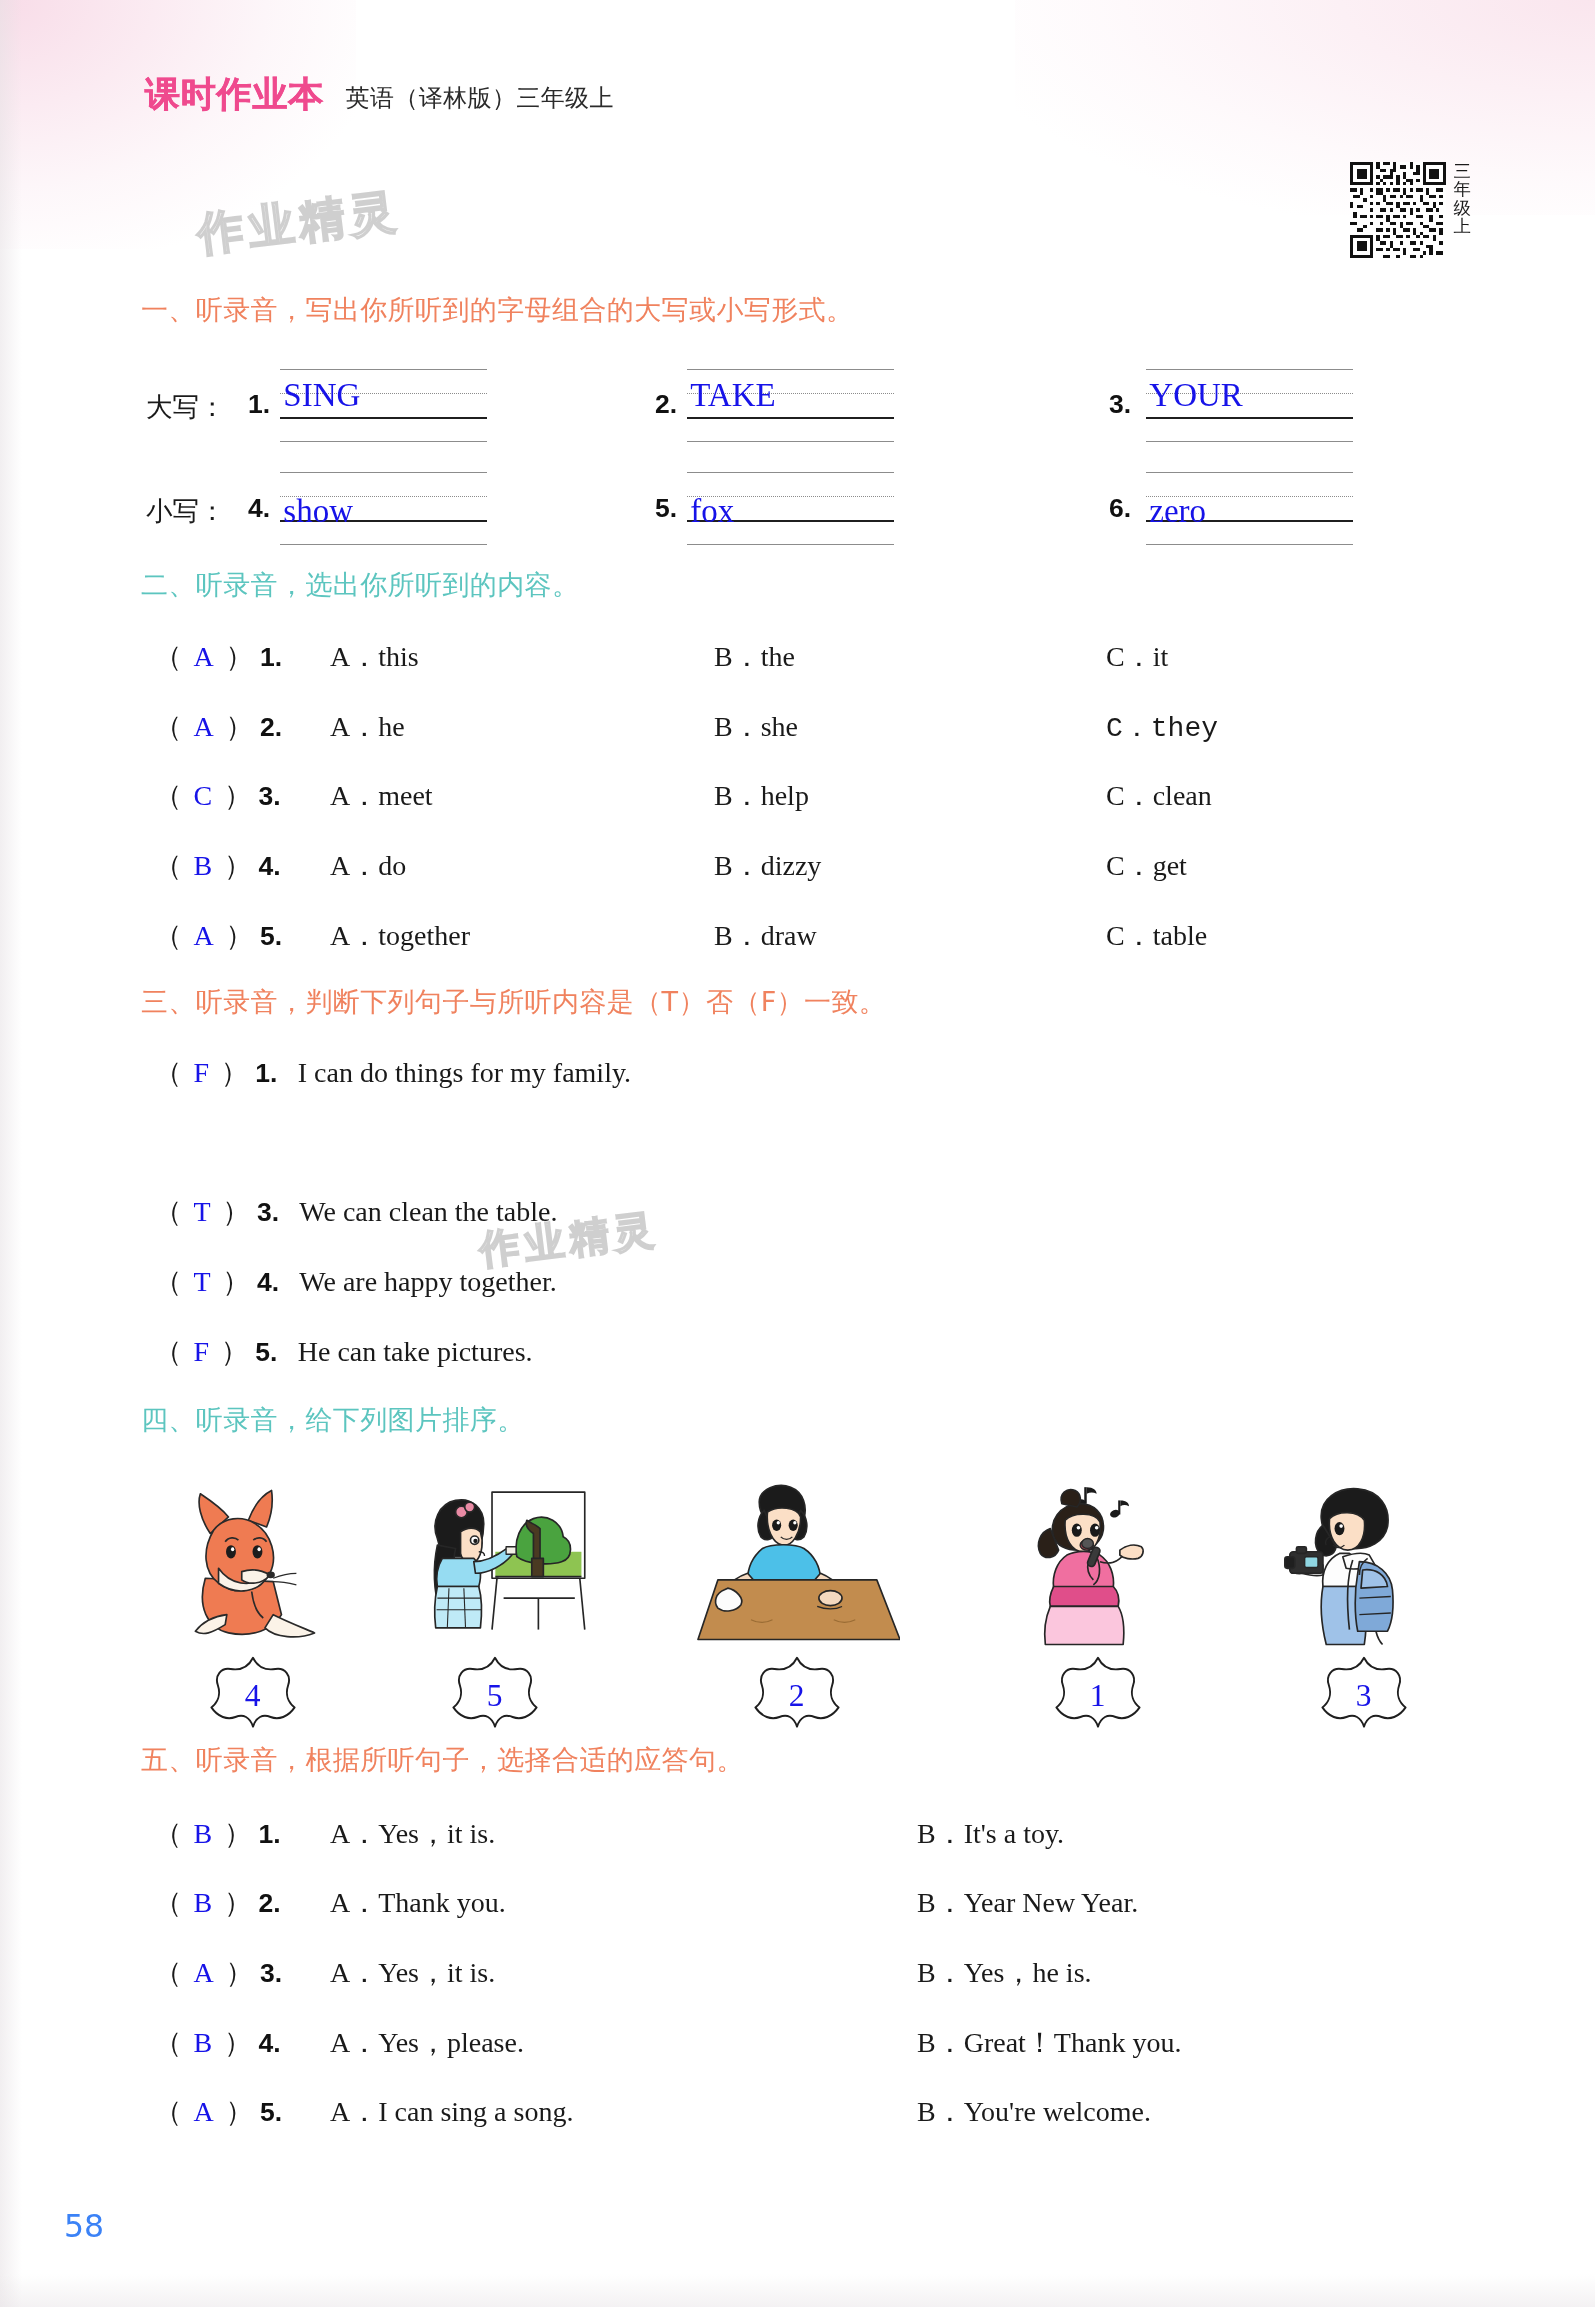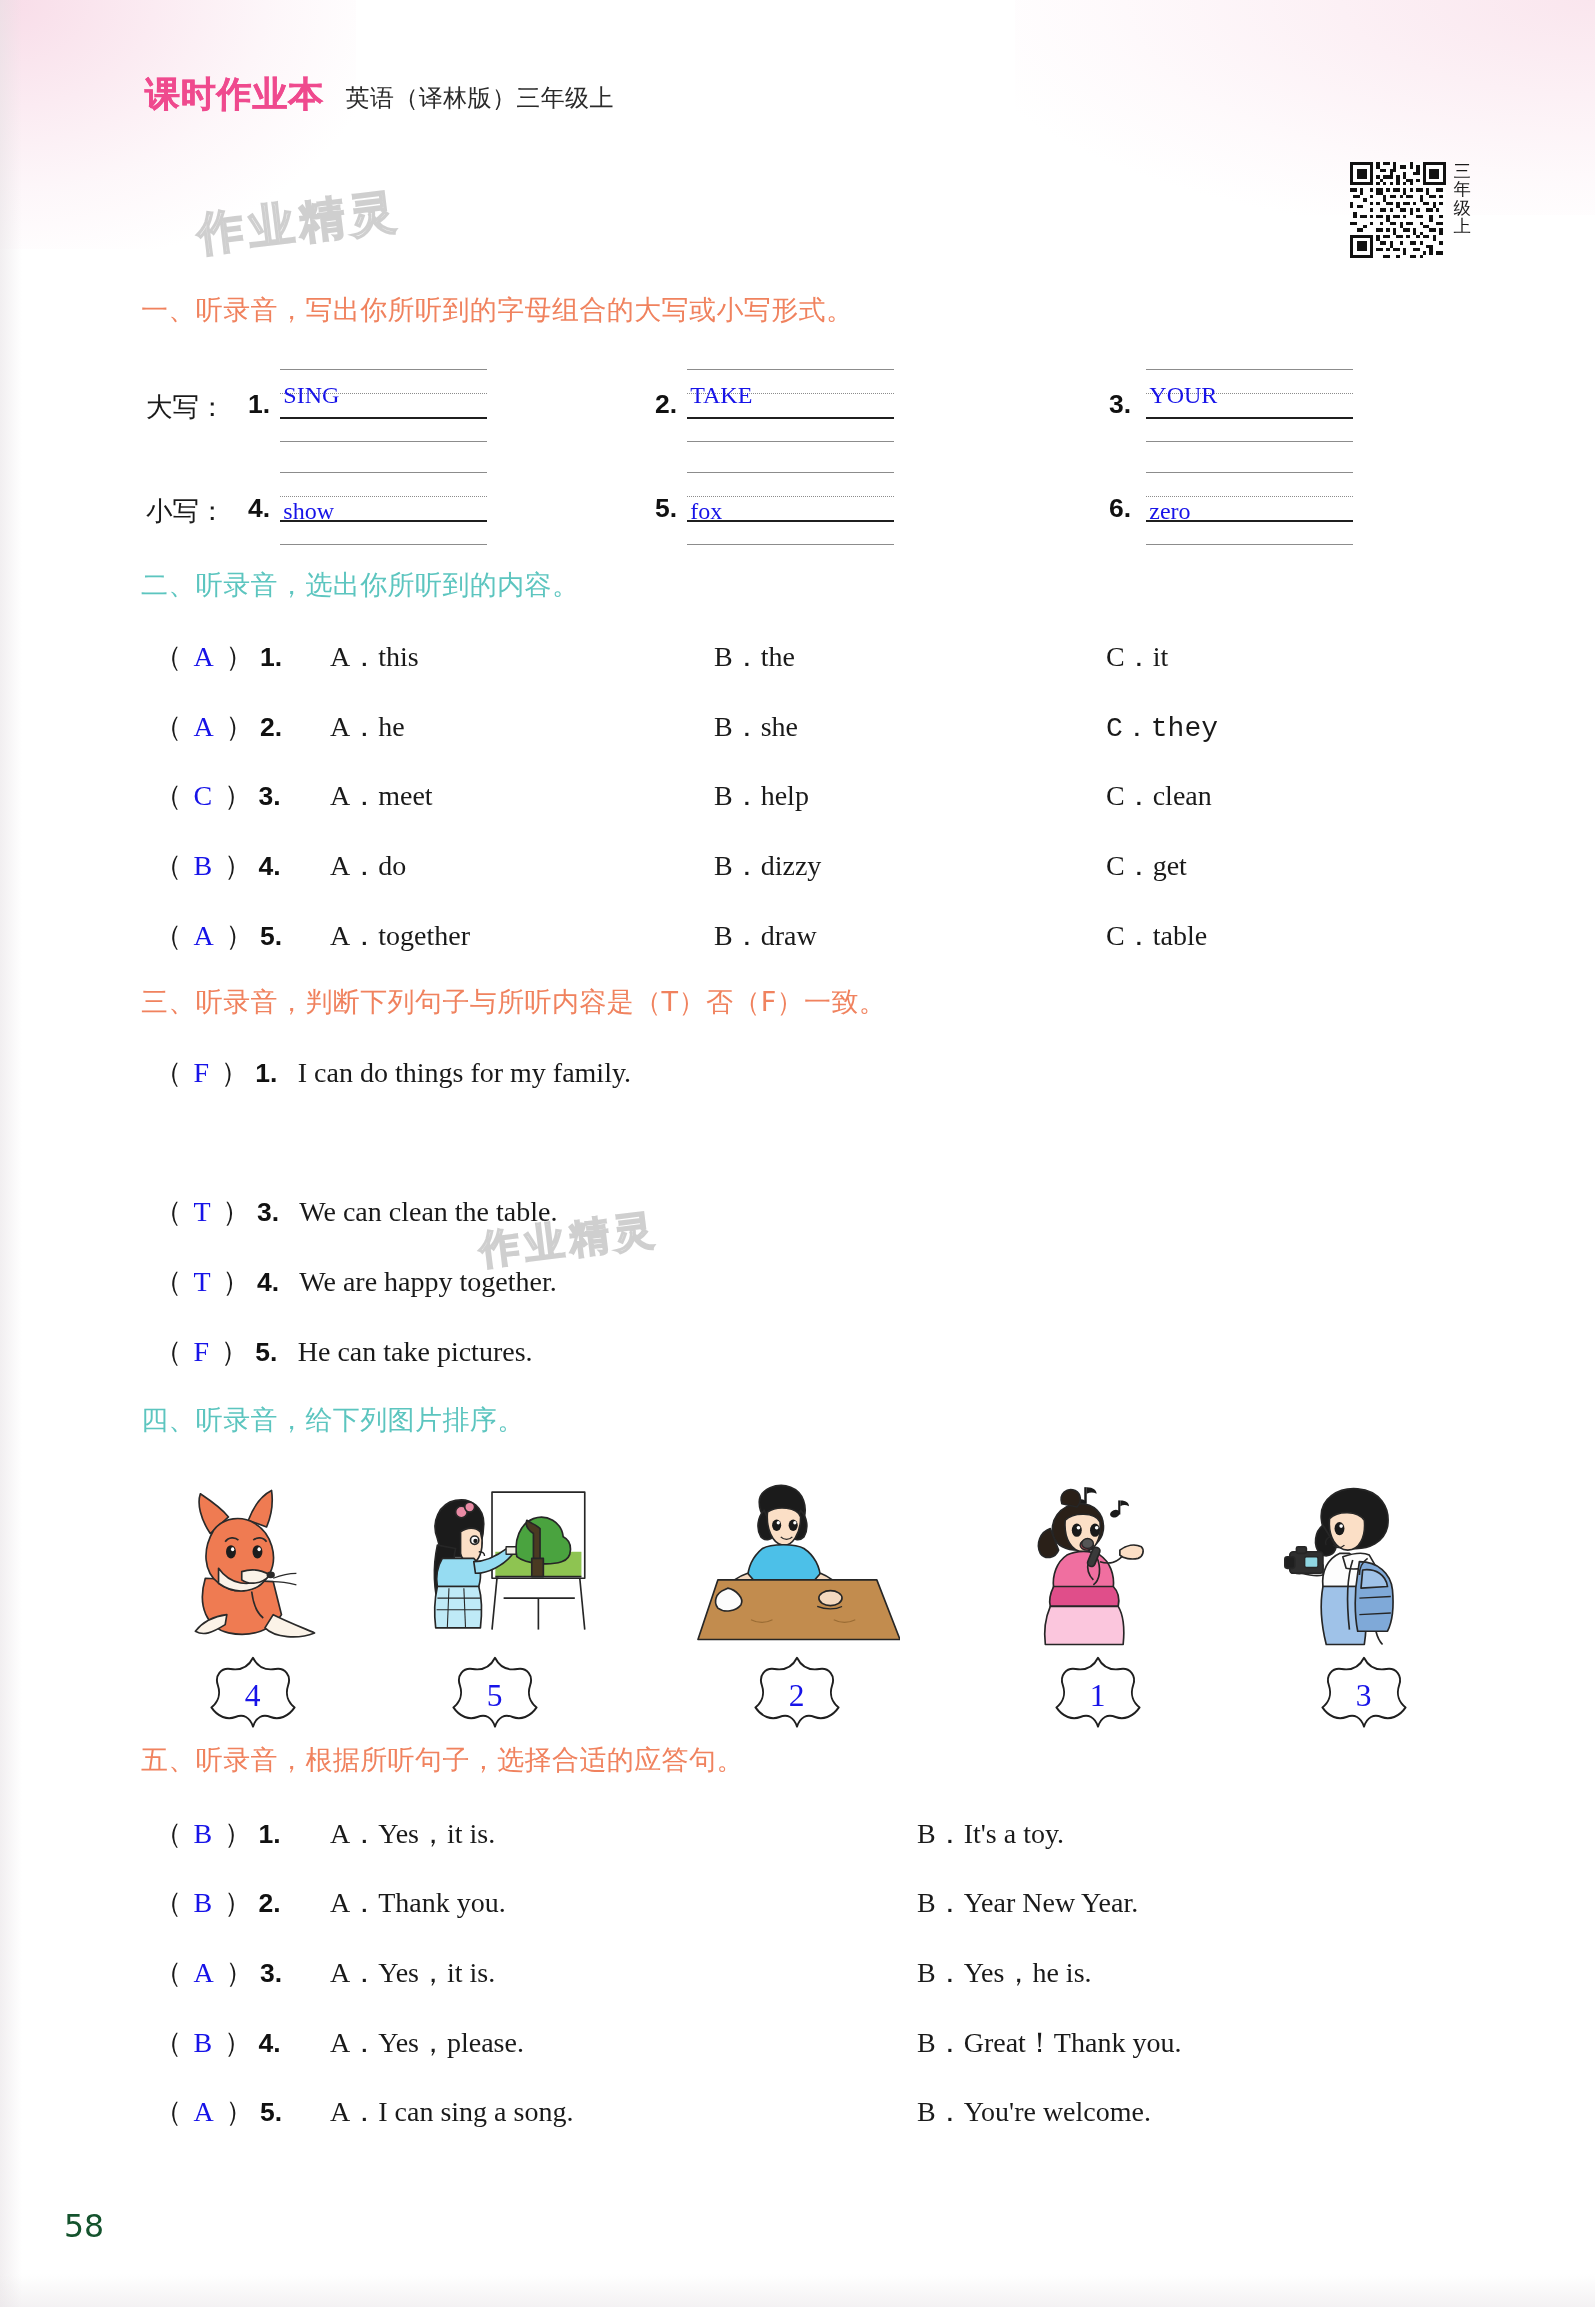--- a/index.html
+++ b/index.html
@@ -141,21 +141,21 @@
   }
   .ruled .ln.top    { top: 0px; }
   .ruled .ln.mid    { top: 24px; border-top: 1.7px dotted #8c8c8c; }
   .ruled .ln.base   { top: 48px; border-top: 2.5px solid #1f1f1f; }
   .ruled .ln.bottom { top: 72px; }
   .ruled .ans {
     position: absolute;
     left: 3.3px;
     top: 5px;
     font-family: "Liberation Serif", serif;
-    font-size: 24px;
+    font-size: 33px;
     color: #1713e8;
     line-height: 43px;
   }
 
   
   .choice-row {
     position: absolute;
     white-space: nowrap;
     font-family: "Liberation Serif", "DejaVu Serif", serif;
     font-size: 28px;
@@ -194,21 +194,21 @@
     color: #1713e8;
   }
 
   
   .page-no {
     position: absolute;
     left: 64px;
     top: 2208px;
     font-family: "DejaVu Sans", sans-serif;
     font-size: 31.5px;
-    color: #14532d;
+    color: #3b82f6;
     font-weight: 500;
   }
 </style>
 </head>
 <body>
 
 <div id="page">
 
   <div class="corner-wash-left"></div>
   <div class="corner-wash-right"></div>

